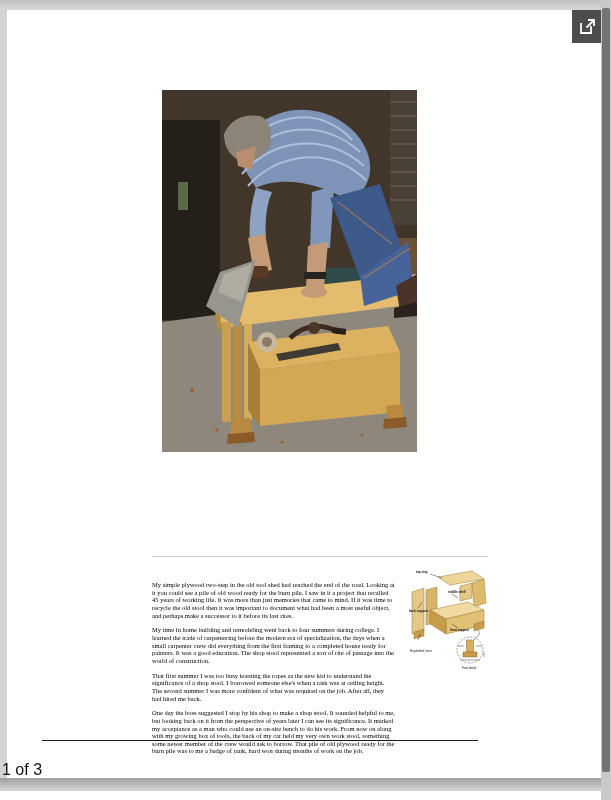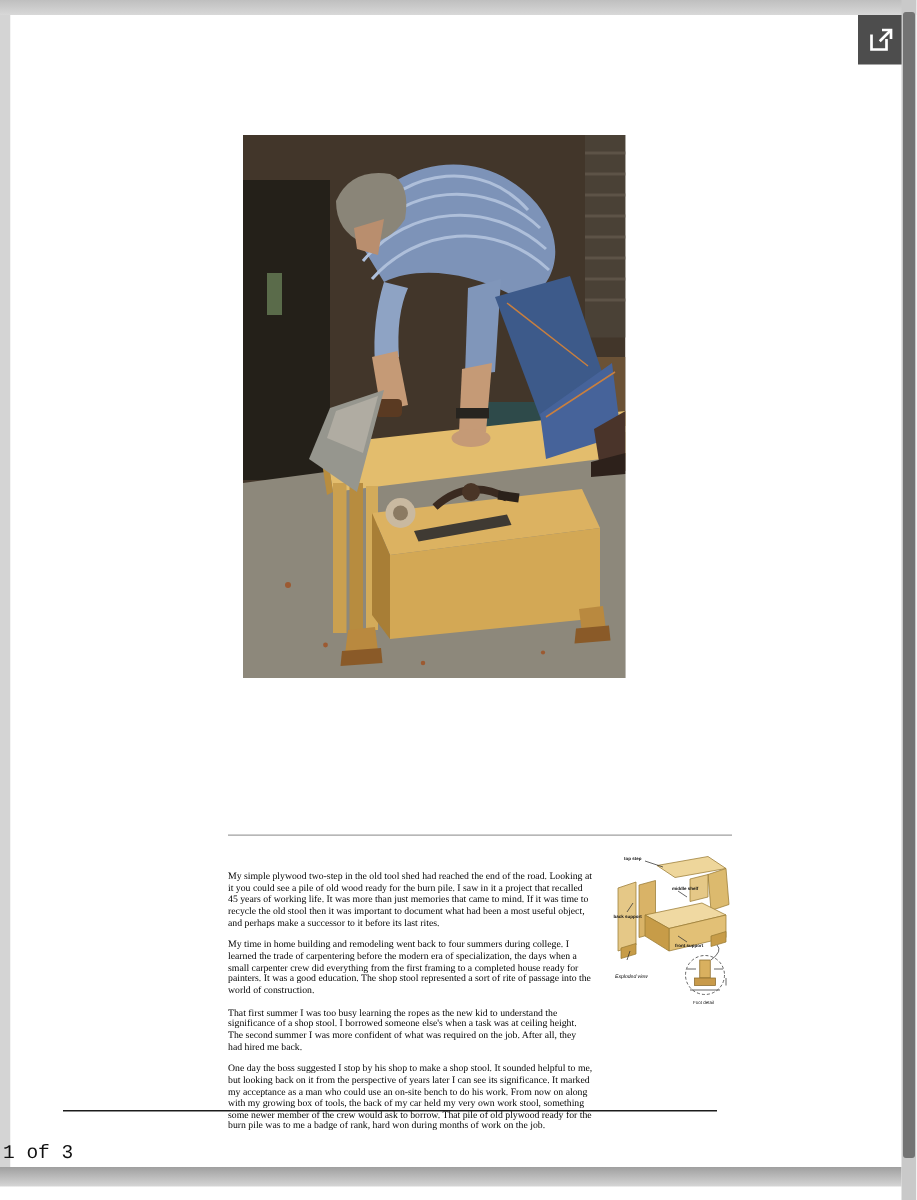--- a/index.html
+++ b/index.html
@@ -30,22 +30,22 @@
               background:#3f3f3f; border-bottom:1px solid #cfcfcf; }
   .rule-bottom { position:absolute; left:35px; top:730px; width:436px; height:1px;
                  background:#1c1c1c; }
 
   .article-text { position:absolute; left:145px; top:571px; width:243px;
                   font-size:6.5px; line-height:1.18; color:#000; text-align:left; }
   .article-text p { margin:0 0 7px 0; }
 
   .diagram { position:absolute; left:401px; top:558px; width:96px; height:104px; }
 
-  .page-indicator { position:absolute; left:2px; top:761px; font-size:13px;
-                    color:#111; font-family:Liberation Mono, monospace; }
+  .page-indicator { position:absolute; left:2px; top:761px; font-size:16px;
+                    color:#111; font-family:Liberation Sans, sans-serif; }
 </style>
 </head>
 <body>
 
 <div class="viewport">
 
   <div class="top-strip"></div>
   <div class="left-margin"></div>
 
   <div class="page">

